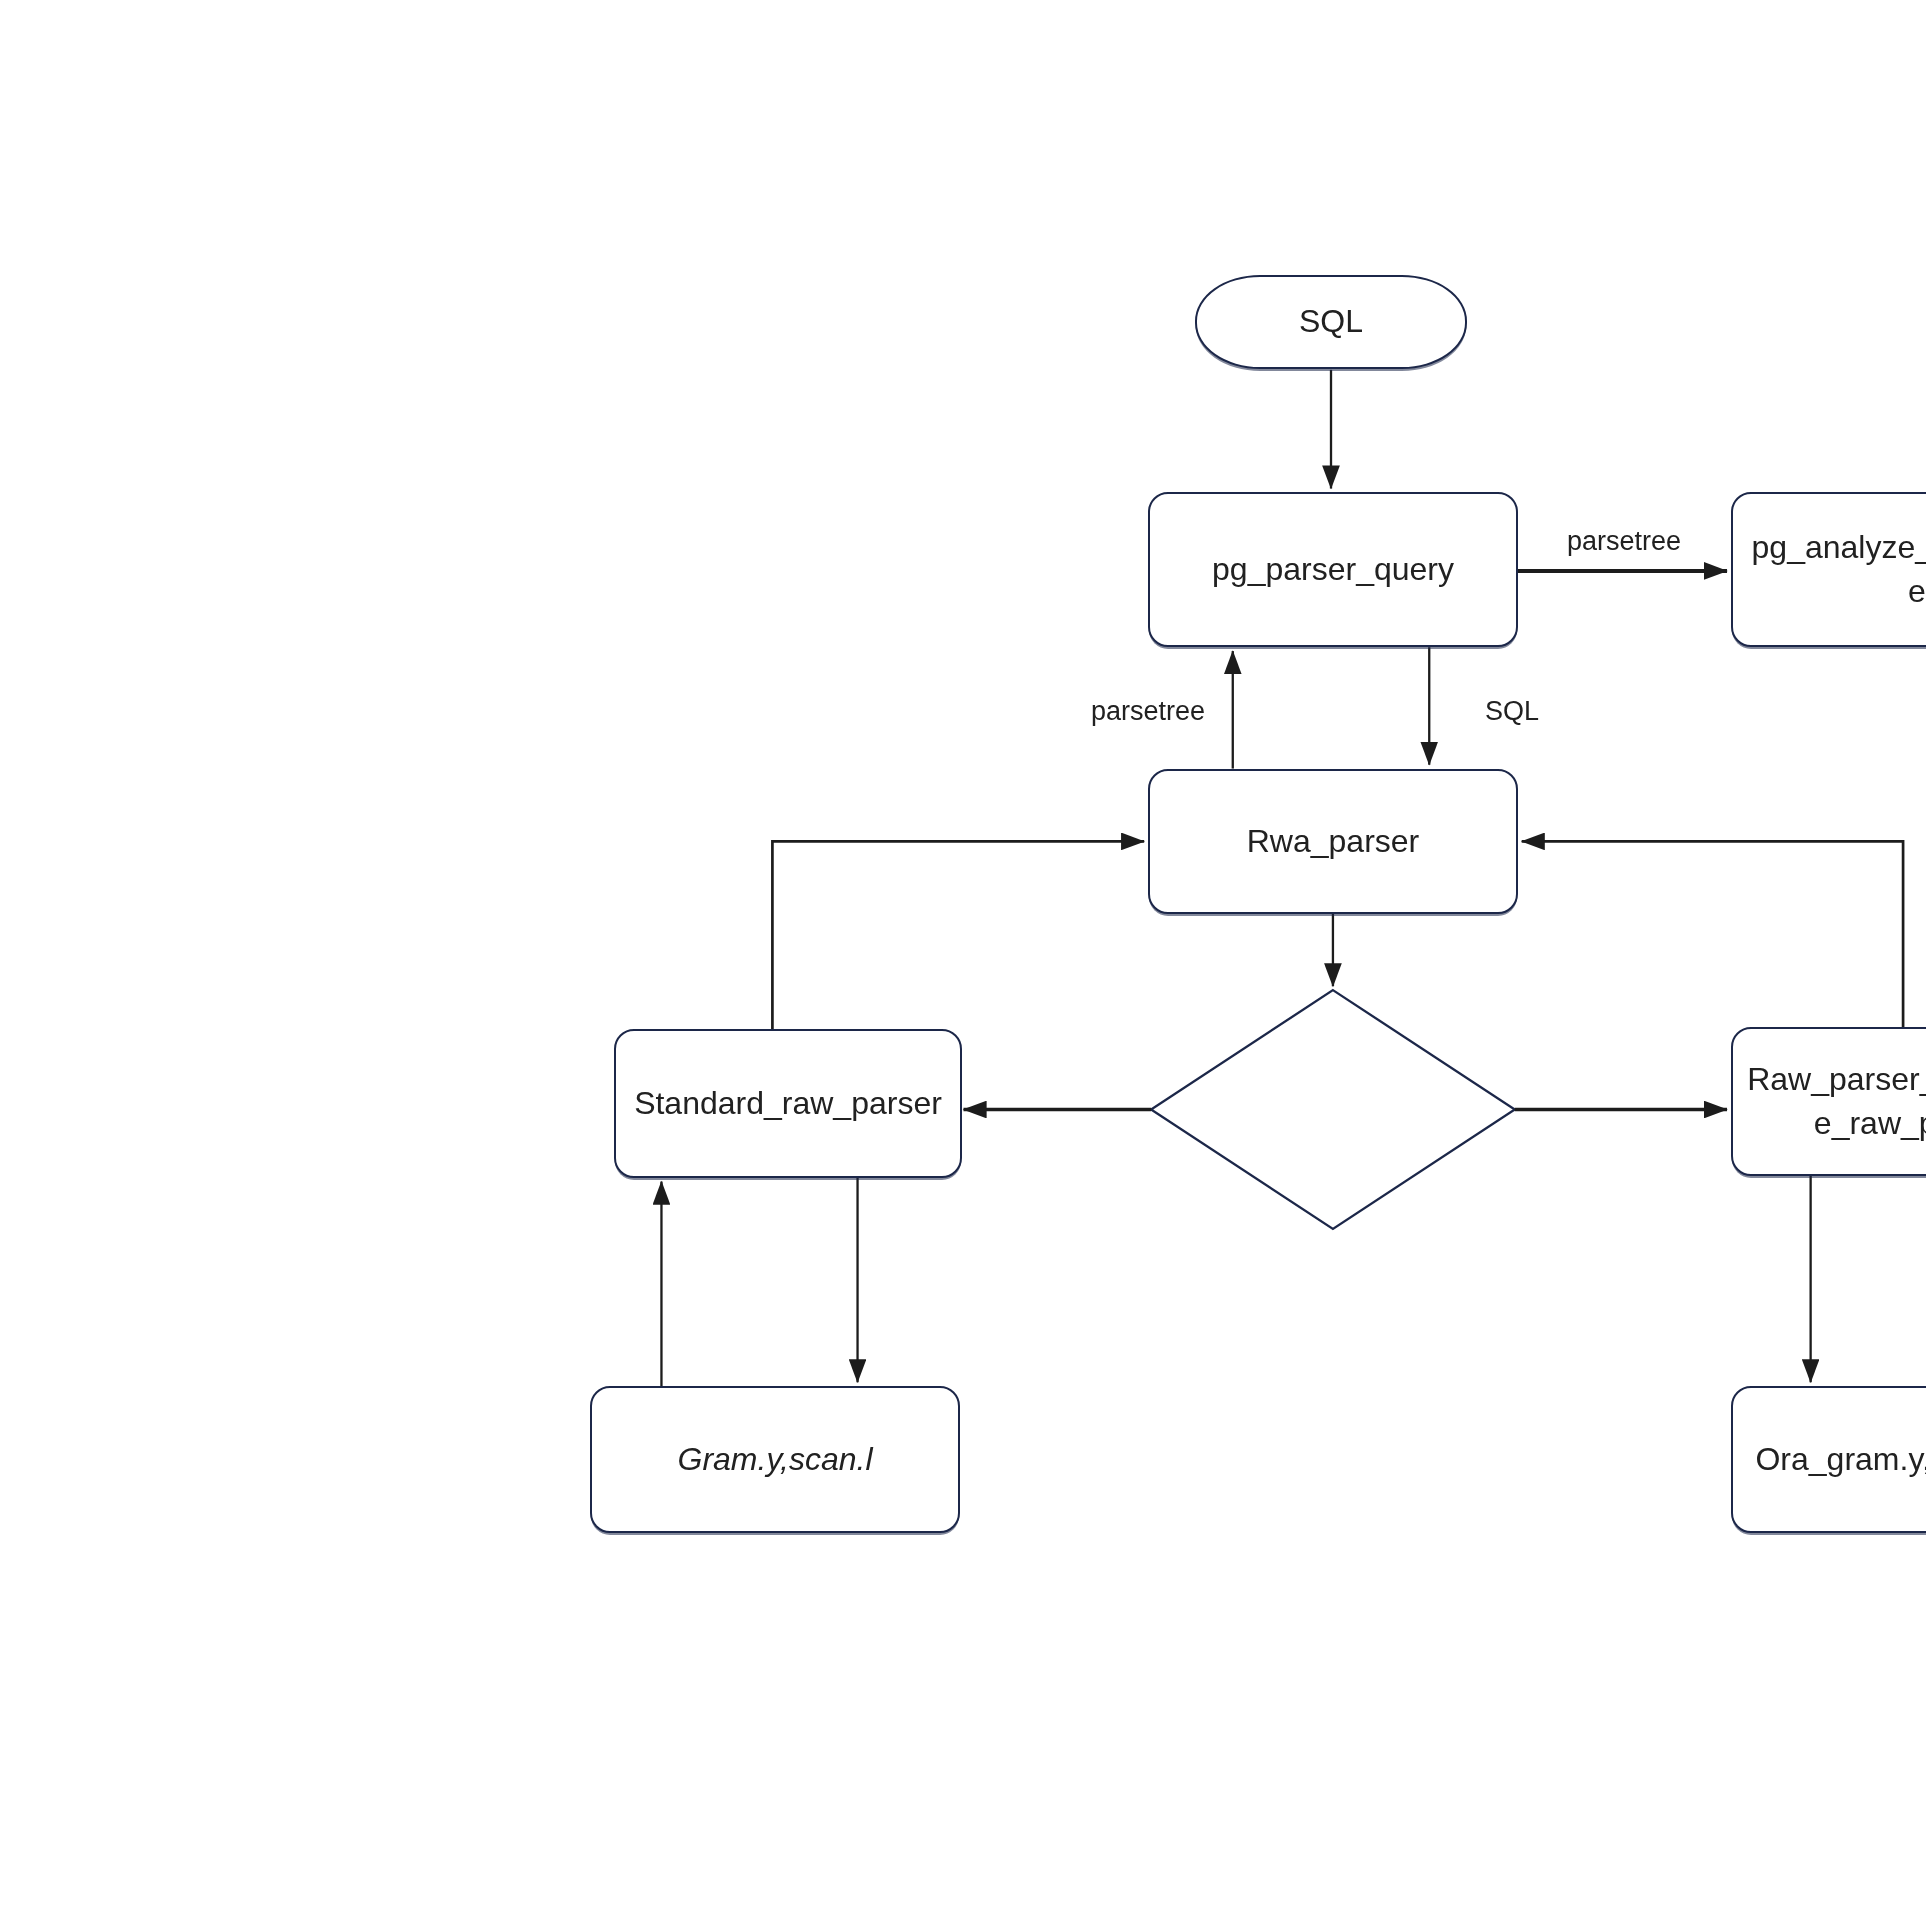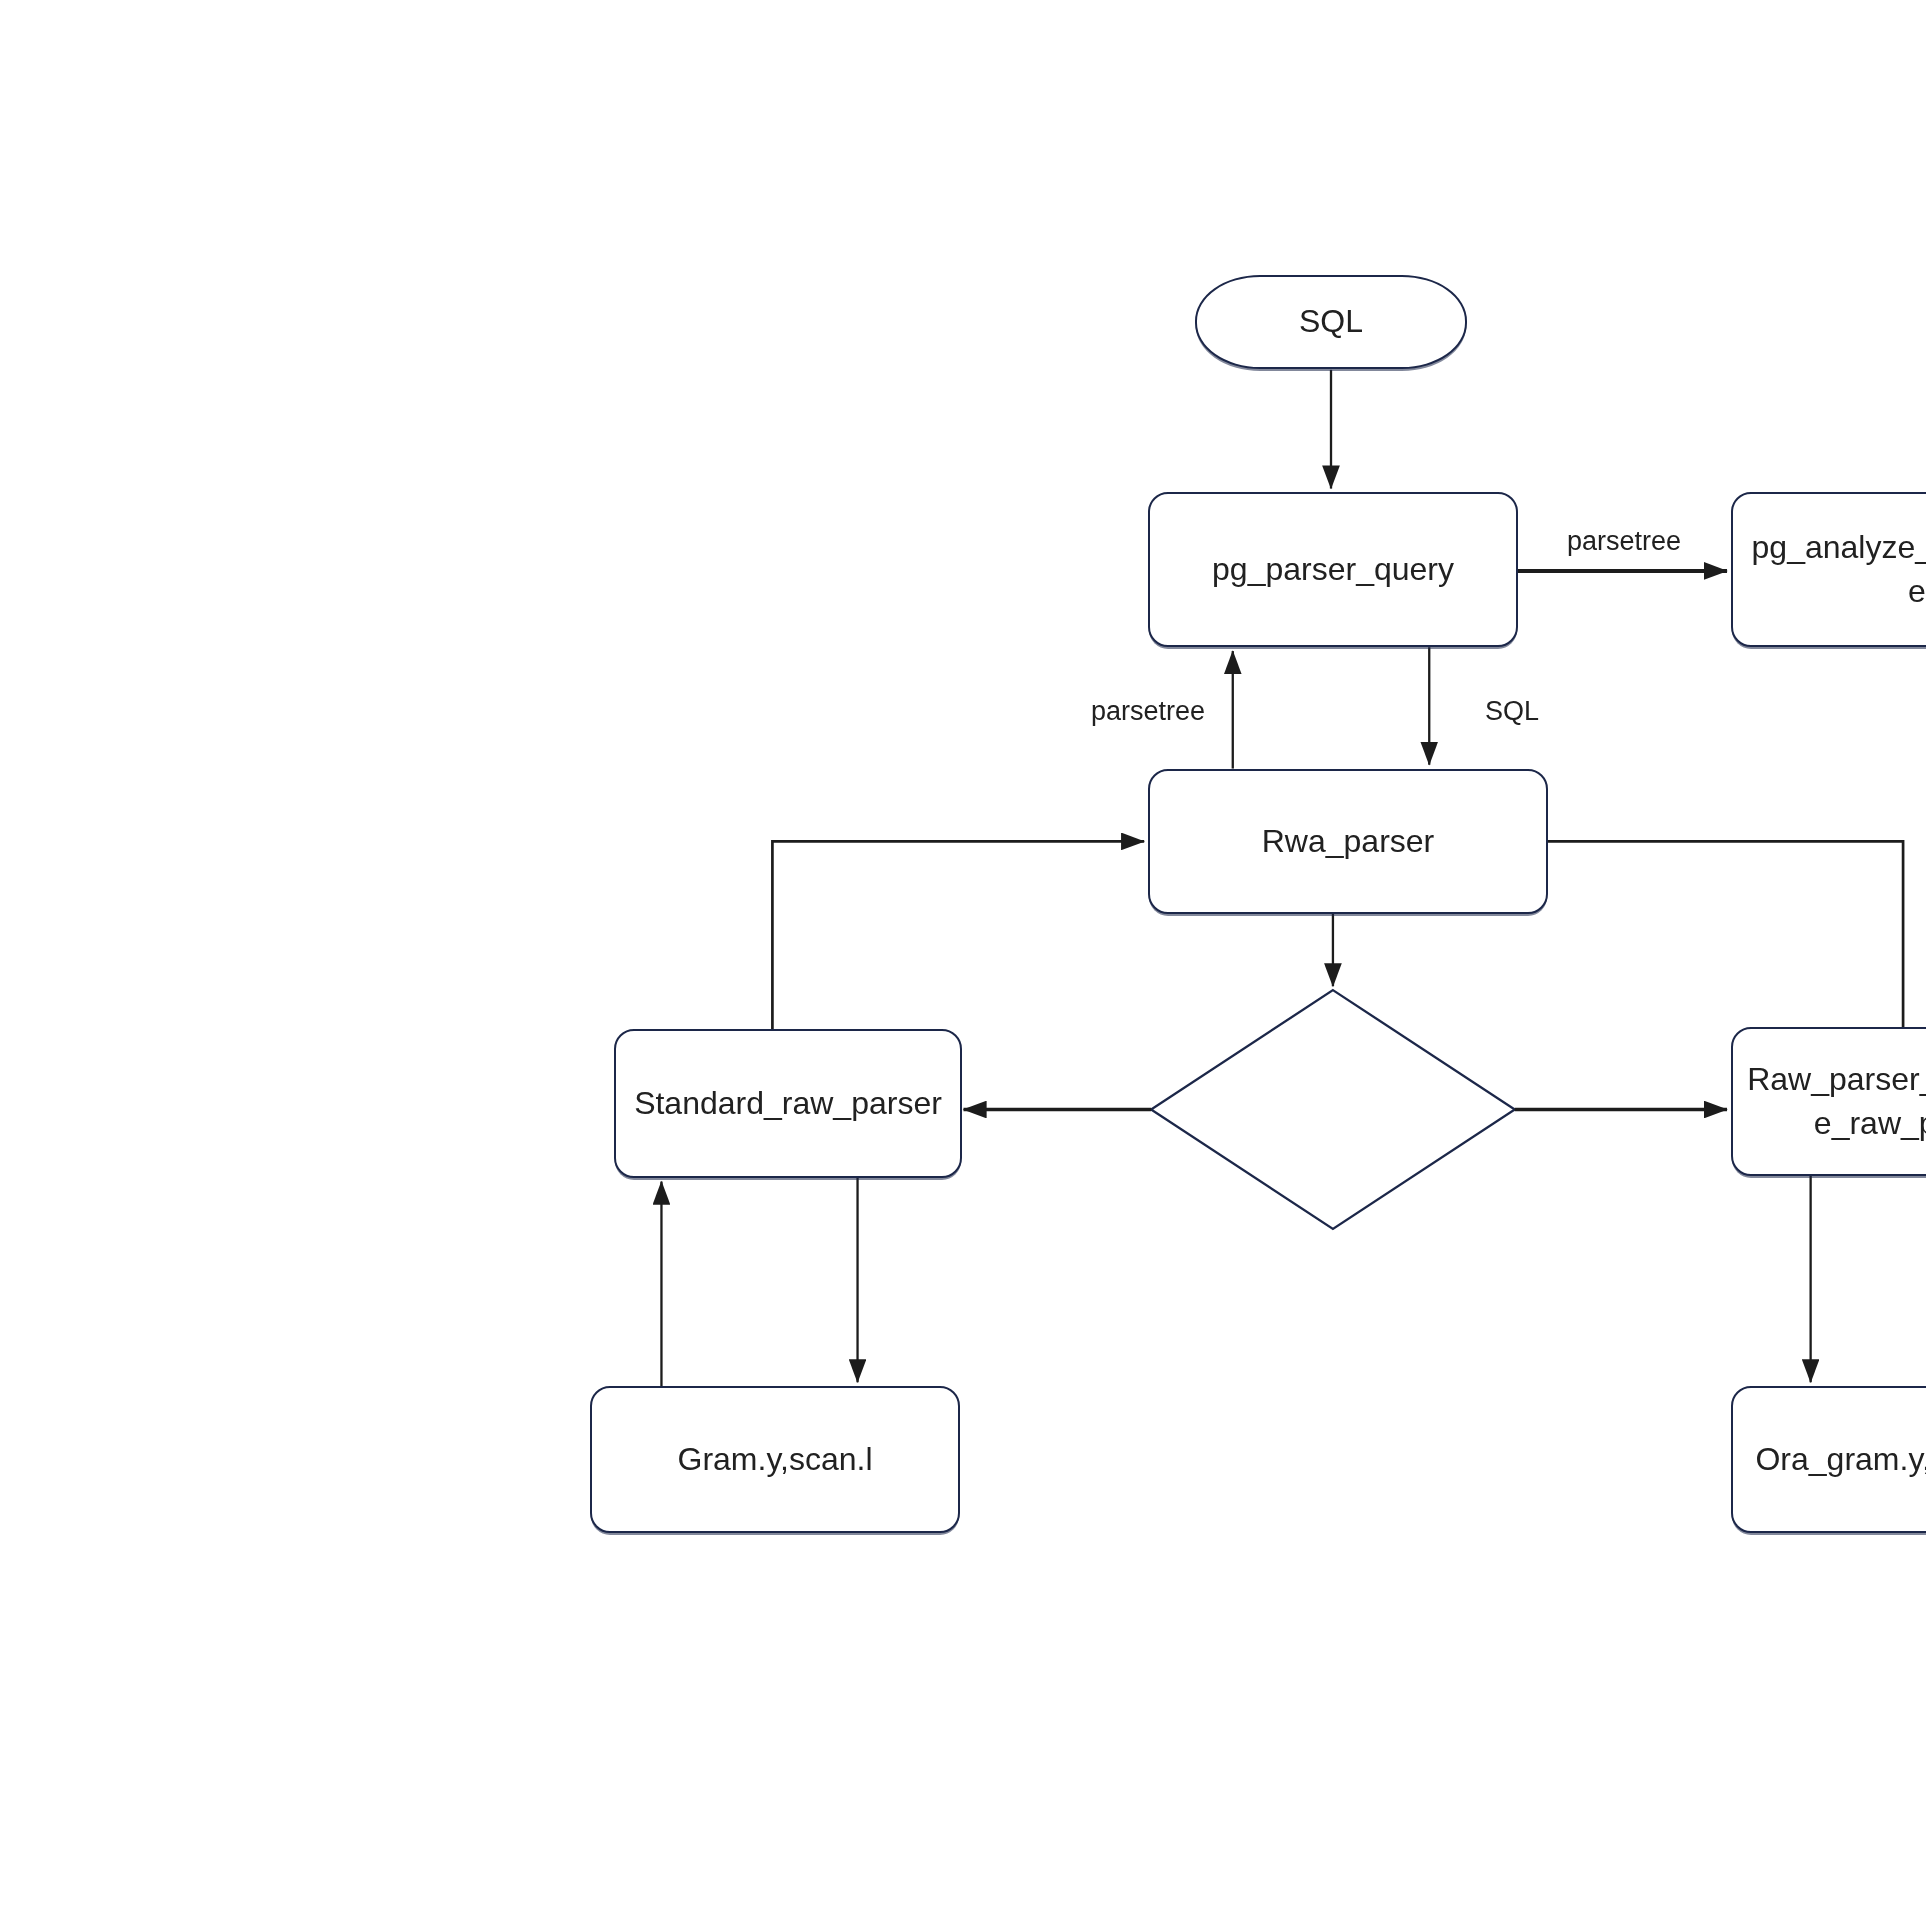--- a/index.html
+++ b/index.html
@@ -85,34 +85,34 @@
   </div>
 
   <div class="node" style="left:1148px;top:492px;width:370px;height:155px;align-items:center;">
     <span>pg_parser_query</span>
   </div>
 
   <div class="node" style="left:1731px;top:492px;width:372px;height:155px;">
     <span>pg_analyze_and_rewrite</span>
   </div>
 
-  <div class="node" style="left:1148px;top:769px;width:400px;height:145px;">
+  <div class="node" style="left:1148px;top:769px;width:370px;height:145px;">
     <span>Rwa_parser</span>
   </div>
 
 
   <div class="node" style="left:614px;top:1029px;width:348px;height:149px;">
     <span>Standard_raw_parser</span>
   </div>
 
   <div class="node" style="left:1731px;top:1027px;width:372px;height:149px;">
     <span>Raw_parser_hook(oracle_raw_parser)</span>
   </div>
 
-  <div class="node" style="left:590px;top:1386px;width:370px;height:147px;">
+  <div class="node" style="left:590px;top:1386px;width:370px;height:147px;font-style:italic;">
     <span>Gram.y,scan.l</span>
   </div>
 
   <div class="node" style="left:1731px;top:1386px;width:372px;height:147px;">
     <span>Ora_gram.y,ora_scan.l</span>
   </div>
 
   <div class="edge-label" style="left:1624px;top:541px;">parsetree</div>
 
   <div class="edge-label" style="left:1148px;top:711px;">parsetree</div>

